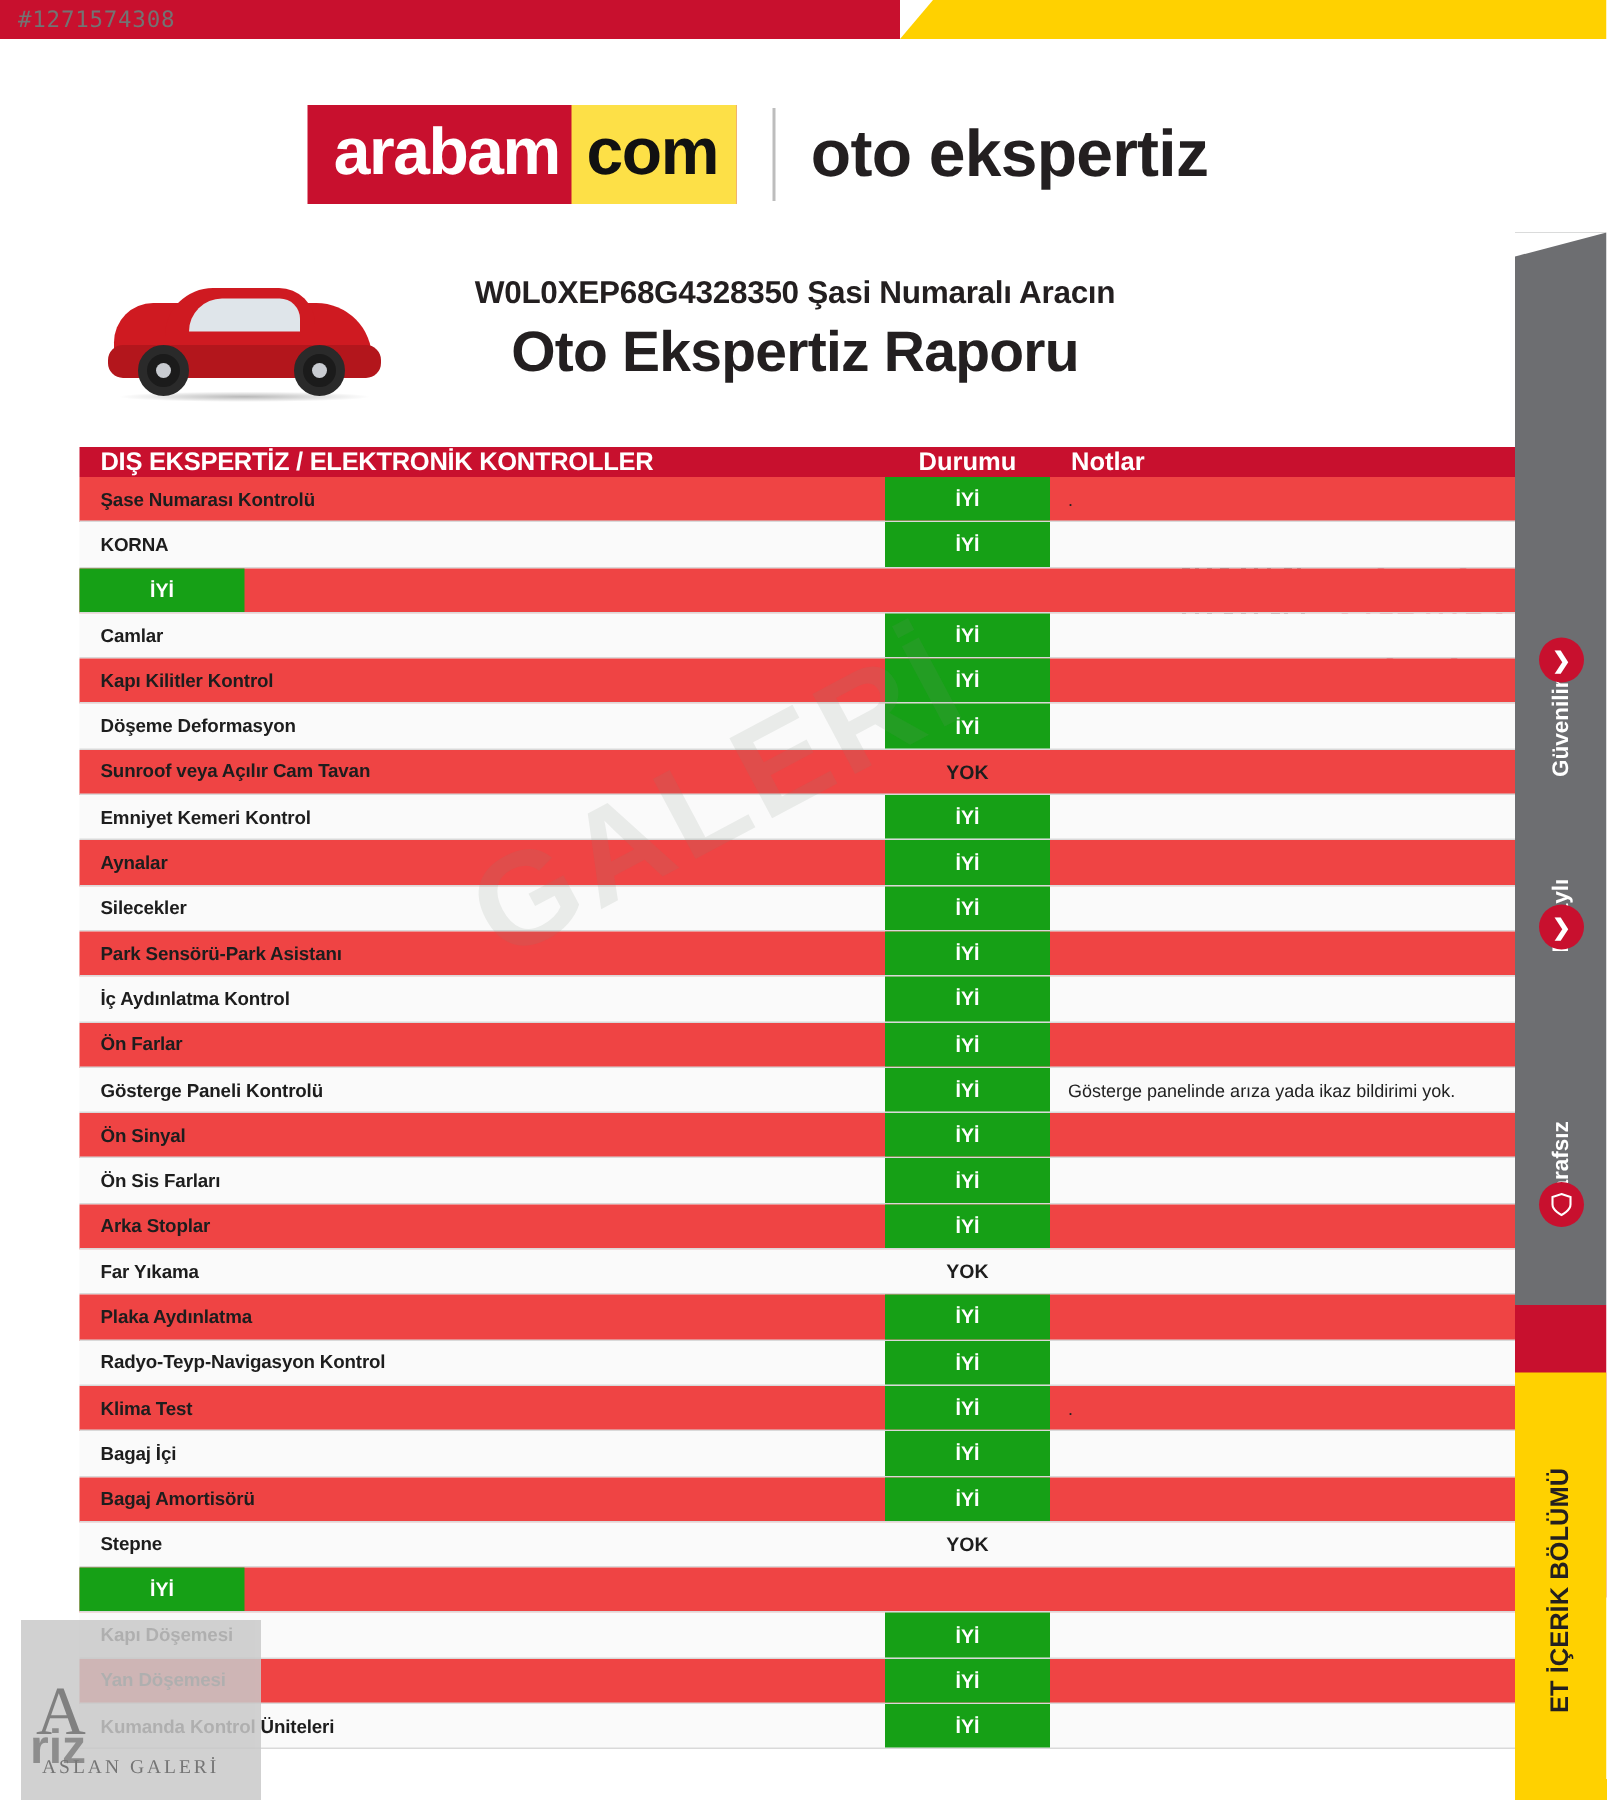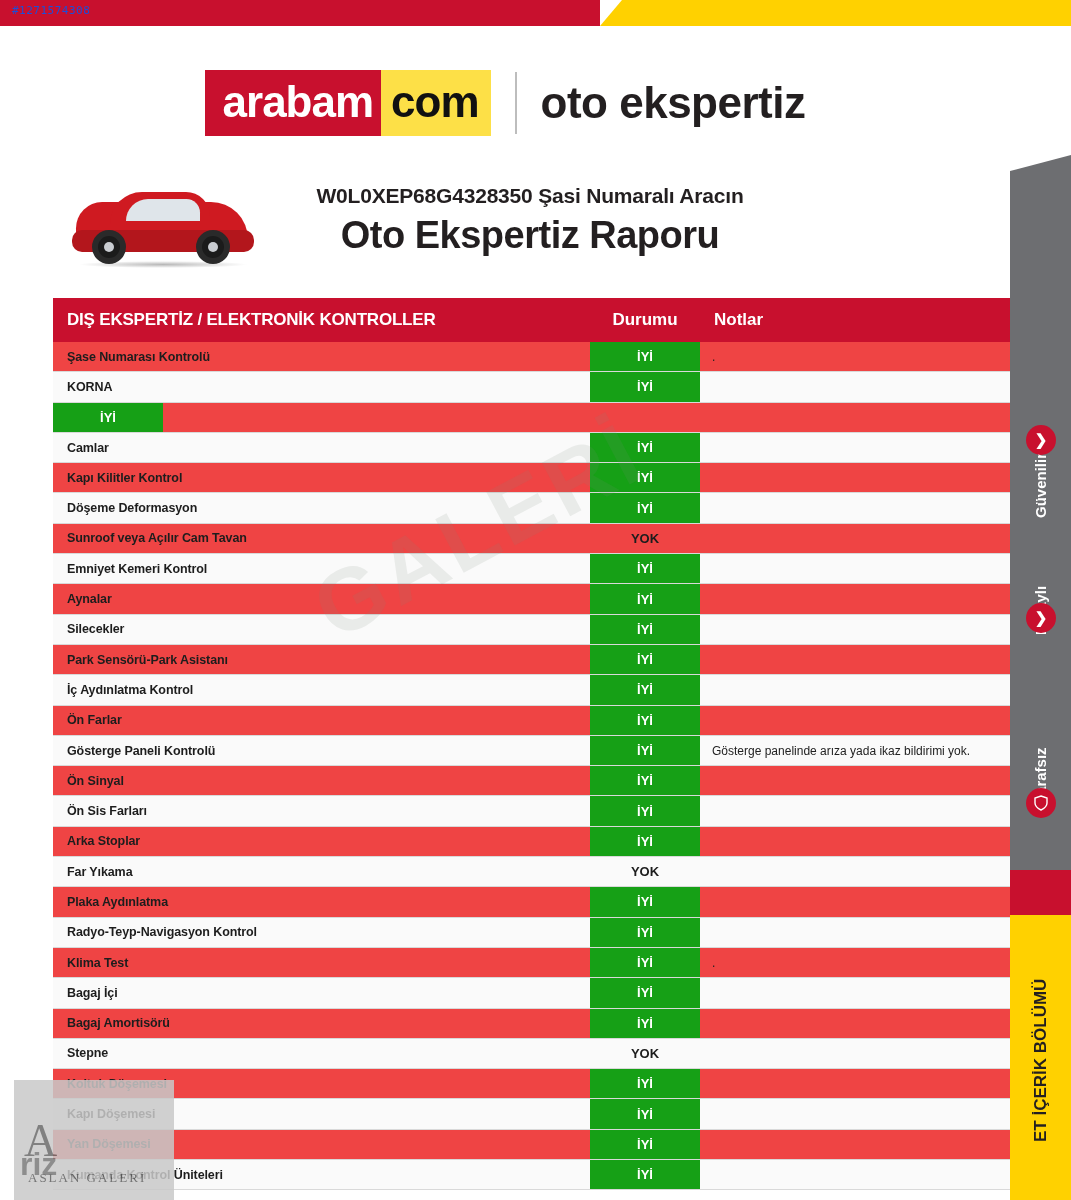--- a/index.html
+++ b/index.html
@@ -41,22 +41,22 @@
   .topbar-yellow:before {
     content: "";
     position: absolute;
     left: 0; top: 0;
     border-bottom: 26px solid #ffd100;
     border-left: 22px solid #ffffff;
   }
   .topbar-id {
     position: absolute;
     left: 12px; top: 4px;
-    font-size: 11px;
-    color: #1d4ed8;
+    font-size: 15px;
+    color: #737373;
     font-family: "DejaVu Sans Mono", monospace;
     letter-spacing: .5px;
   }
 
   
   .logo-row {
     position: absolute;
     left: 0; top: 60px;
     width: 1010px;
     height: 86px;
@@ -216,21 +216,21 @@
   
   .table-wrap {
     position: absolute;
     left: 53px; top: 298px;
     width: 957px;
   }
   .thead {
     display: flex;
     background: #c8102e;
     color: #ffffff;
-    height: 44px;
+    height: 20px;
     align-items: center;
     font-weight: bold;
     font-size: 17px;
   }
   .th-name { width: 537px; padding-left: 14px; letter-spacing: -0.2px; }
   .th-status { width: 110px; text-align: center; }
   .th-notes { flex: 1; padding-left: 14px; }
 
   .trow {
     display: flex;
@@ -773,21 +773,20 @@
         <div class="td-name">Bagaj Amortisörü</div>
         <div class="td-status ok">İYİ</div>
         <div class="td-notes"></div>
       </div>
       <div class="trow">
         <div class="td-name">Stepne</div>
         <div class="td-status">YOK</div>
         <div class="td-notes"></div>
       </div>
       <div class="trow">
-        <div class="td-name">Koltuk Döşemesi</div>
         <div class="td-status ok">İYİ</div>
         <div class="td-notes"></div>
       </div>
       <div class="trow">
         <div class="td-name">Kapı Döşemesi</div>
         <div class="td-status ok">İYİ</div>
         <div class="td-notes"></div>
       </div>
       <div class="trow">
         <div class="td-name">Yan Döşemesi</div>

